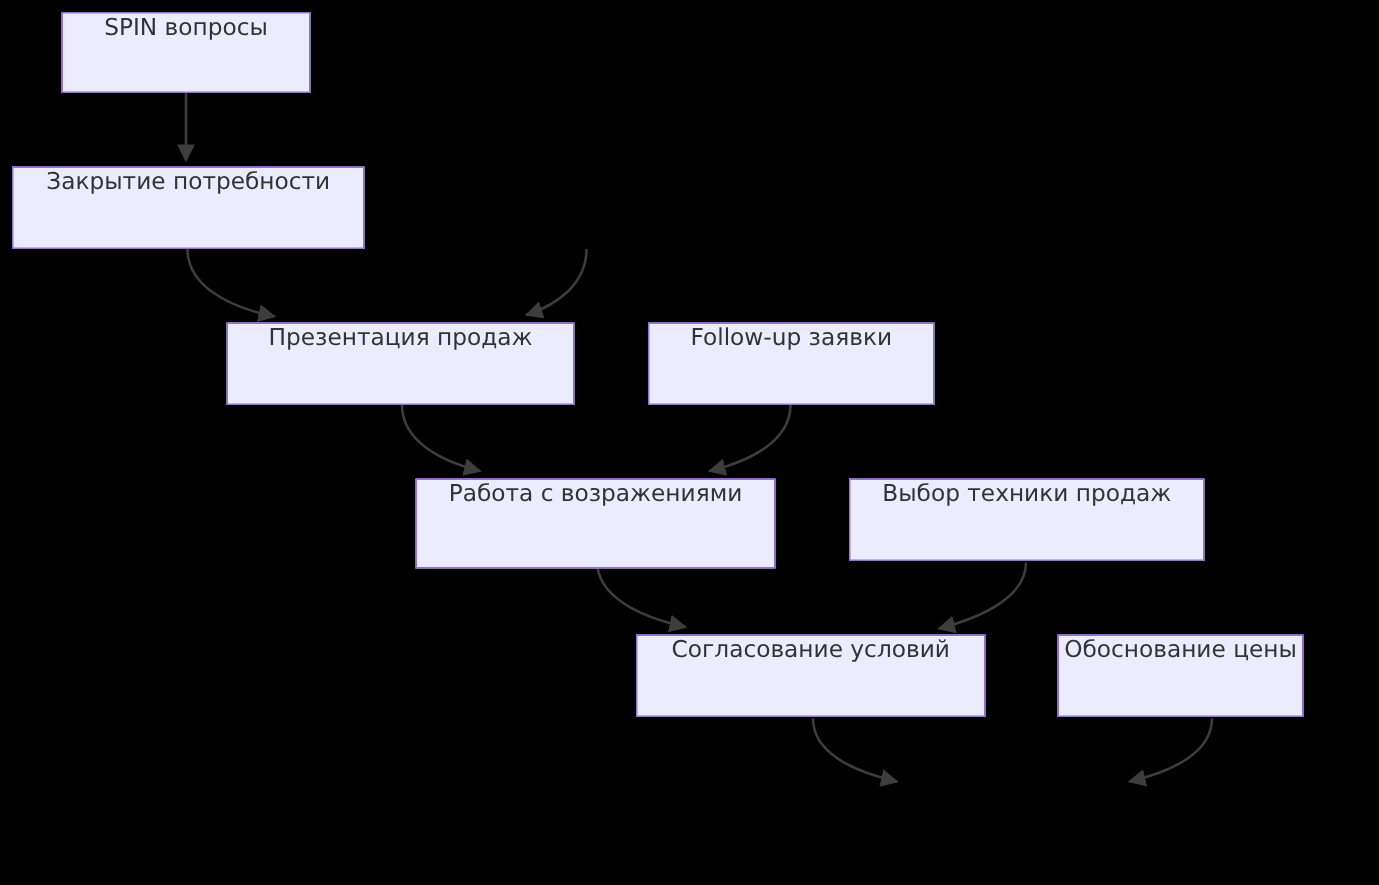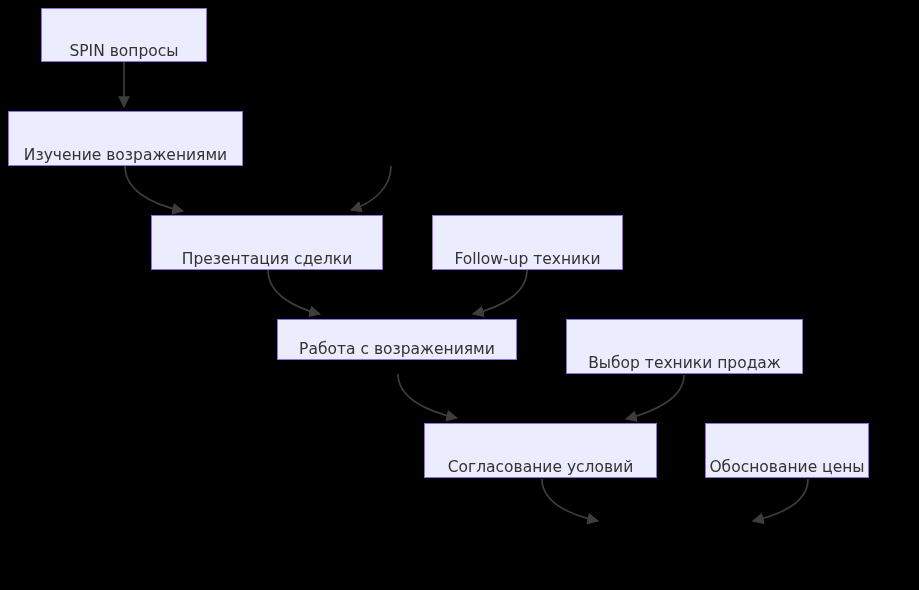--- a/index.html
+++ b/index.html
@@ -37,21 +37,21 @@
     fill:var(--edge);
     stroke:none;
   }
   .node{
     position:absolute;
     box-sizing:border-box;
     background:var(--node-fill);
     border:1.7px solid var(--node-border);
     color:var(--text);
     display:flex;
-    align-items:flex-end;
+    align-items:flex-start;
     justify-content:center;
     text-align:center;
     font-size:15.5px;
     line-height:1.2;
     white-space:nowrap;
   }
 </style>
 </head>
 <body>
 
@@ -72,33 +72,33 @@
     <path class="edge" d="M684,375 C684,397 657,411 626,419" marker-end="url(#arrow)"></path>
     <path class="edge" d="M542,479 C542,501 567,514 598,521" marker-end="url(#arrow)"></path>
     <path class="edge" d="M808,479 C808,501 783,514 753,521" marker-end="url(#arrow)"></path>
   </svg>
 
   <div class="node" style="left:41px;top:8px;width:166px;height:54px">
     <span>SPIN вопросы</span>
   </div>
 
   <div class="node" style="left:8px;top:111px;width:235px;height:55px">
-    <span>Изучение возражениями</span>
+    <span>Закрытие потребности</span>
   </div>
 
 
   <div class="node" style="left:151px;top:215px;width:232px;height:55px">
-    <span>Презентация сделки</span>
+    <span>Презентация продаж</span>
   </div>
 
   <div class="node" style="left:432px;top:215px;width:191px;height:55px">
-    <span>Follow-up техники</span>
+    <span>Follow-up заявки</span>
   </div>
 
-  <div class="node" style="left:277px;top:319px;width:240px;height:41px">
+  <div class="node" style="left:277px;top:319px;width:240px;height:60px">
     <span>Работа с возражениями</span>
   </div>
 
   <div class="node" style="left:424px;top:423px;width:233px;height:55px">
     <span>Согласование условий</span>
   </div>
 
   <div class="node" style="left:566px;top:319px;width:237px;height:55px">
     <span>Выбор техники продаж</span>
   </div>

